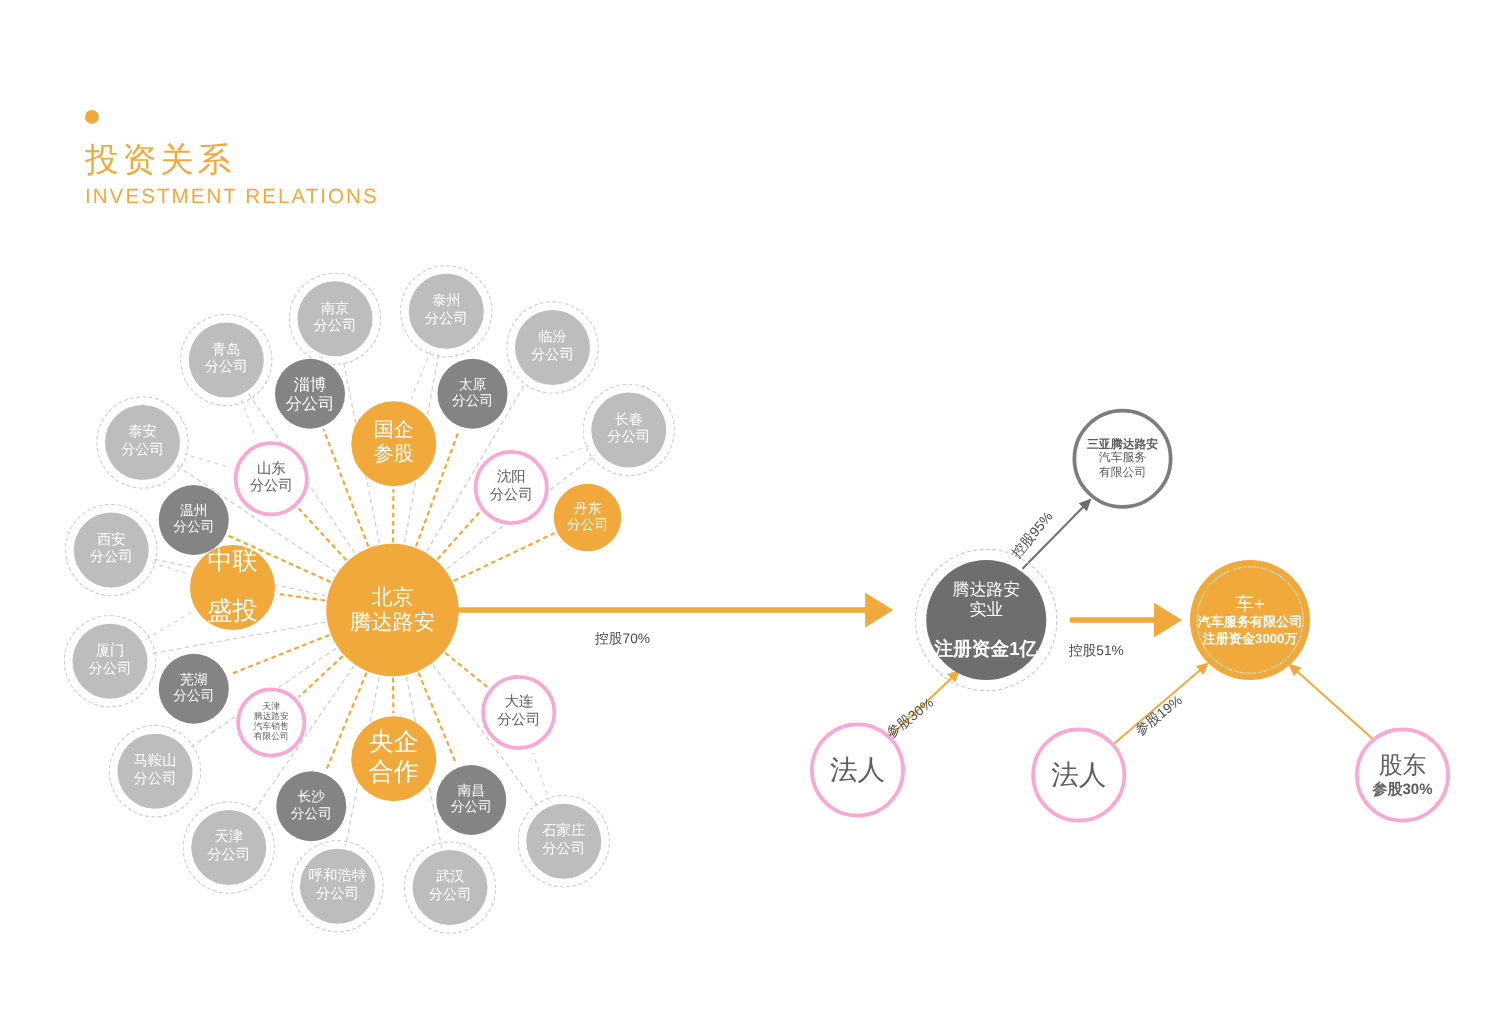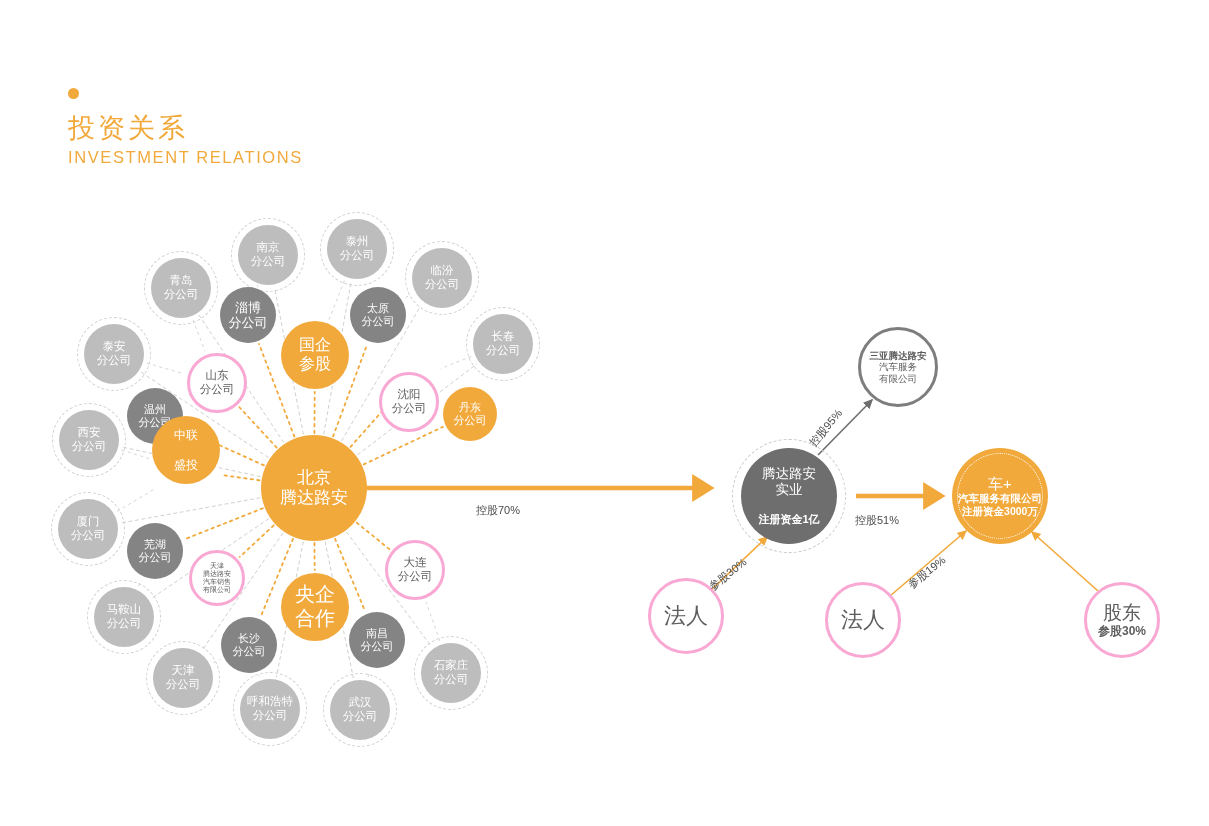--- a/index.html
+++ b/index.html
@@ -175,37 +175,37 @@
         <span>分公司</span>
       </div>
       <div class="node n-orange" style="width: 68px; height: 68px; left: 281px; top: 321px; font-size: 16px;">
         <span>国企</span>
         <span>参股</span>
       </div>
       <div class="node n-oring" style="width: 60px; height: 60px; left: 187px; top: 353px; font-size: 11.5px;">
         <span>山东</span>
         <span>分公司</span>
       </div>
-      <div class="node n-oring" style="width: 60px; height: 60px; left: 379px; top: 372px; font-size: 11.5px;">
+      <div class="node n-oring" style="width: 60px; height: 60px; left: 379px; top: 360px; font-size: 11.5px;">
         <span>沈阳</span>
         <span>分公司</span>
       </div>
       <div class="node n-dgray" style="width: 56px; height: 56px; left: 127px; top: 388px; font-size: 11px;">
         <span>温州</span>
         <span>分公司</span>
       </div>
       <div class="node n-lgray" style="width: 60px; height: 60px; left: 59px; top: 410px; font-size: 11.5px;">
         <span>西安</span>
         <span>分公司</span>
       </div>
       <div class="node n-orange" style="width: 54px; height: 54px; left: 443px; top: 387px; font-size: 11px;">
         <span>丹东</span>
         <span>分公司</span>
       </div>
-      <div class="node n-orange" style="width: 68px; height: 68px; left: 152px; top: 416px; font-size: 12px; gap: 16px;">
+      <div class="node n-orange" style="width: 68px; height: 68px; left: 152px; top: 436px; font-size: 20px; gap: 16px;">
         <span>中联</span>
         <span>盛投</span>
       </div>
       <div class="node n-lgray" style="width: 60px; height: 60px; left: 58px; top: 499px; font-size: 11.5px;">
         <span>厦门</span>
         <span>分公司</span>
       </div>
       <div class="node n-dgray" style="width: 56px; height: 56px; left: 127px; top: 523px; font-size: 11px;">
         <span>芜湖</span>
         <span>分公司</span>
@@ -255,21 +255,21 @@
     </div>
   <div id="right-nodes">
       <div class="node n-gring" style="width: 80px; height: 80px; left: 858px; top: 327px; font-size: 9.5px;">
         <span style="font-size: 9.5px; font-weight: 700;">三亚腾达路安</span>
         <span>汽车服务</span>
         <span>有限公司</span>
       </div>
       <div class="node n-bigdgray" style="width: 96px; height: 96px; left: 741px; top: 448px; font-size: 13.5px;">
         <span>腾达路安</span>
         <span>实业</span>
-        <span style="font-size: 11px; font-weight: 700; margin-top: 15px;">注册资金1亿</span>
+        <span style="font-size: 15px; font-weight: 700; margin-top: 15px;">注册资金1亿</span>
       </div>
       <div class="node n-bigorange" style="width: 96px; height: 96px; left: 952px; top: 448px; font-size: 13.5px;">
         <span style="font-size: 15px;">车+</span>
         <span style="font-size: 10.5px; font-weight: 700;">汽车服务有限公司</span>
         <span style="font-size: 10.5px; font-weight: 700;">注册资金3000万</span>
       </div>
       <div class="node n-oring" style="width: 76px; height: 76px; left: 648px; top: 578px; font-size: 16px;">
         <span style="font-size: 22px;">法人</span>
       </div>
       <div class="node n-oring" style="width: 76px; height: 76px; left: 825px; top: 582px; font-size: 16px;">

